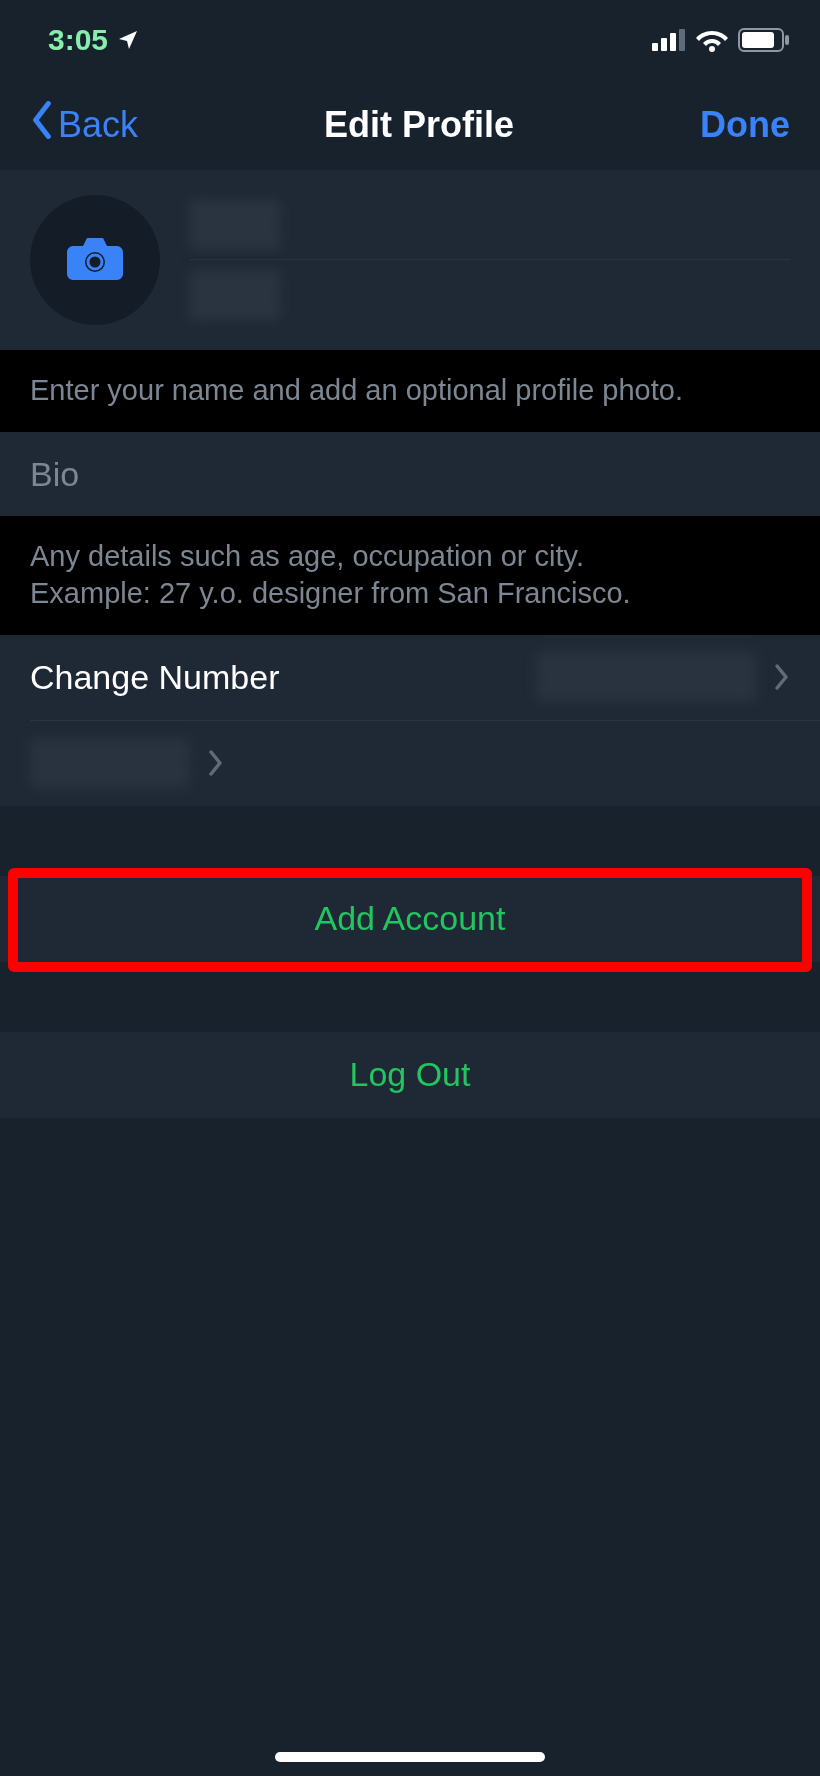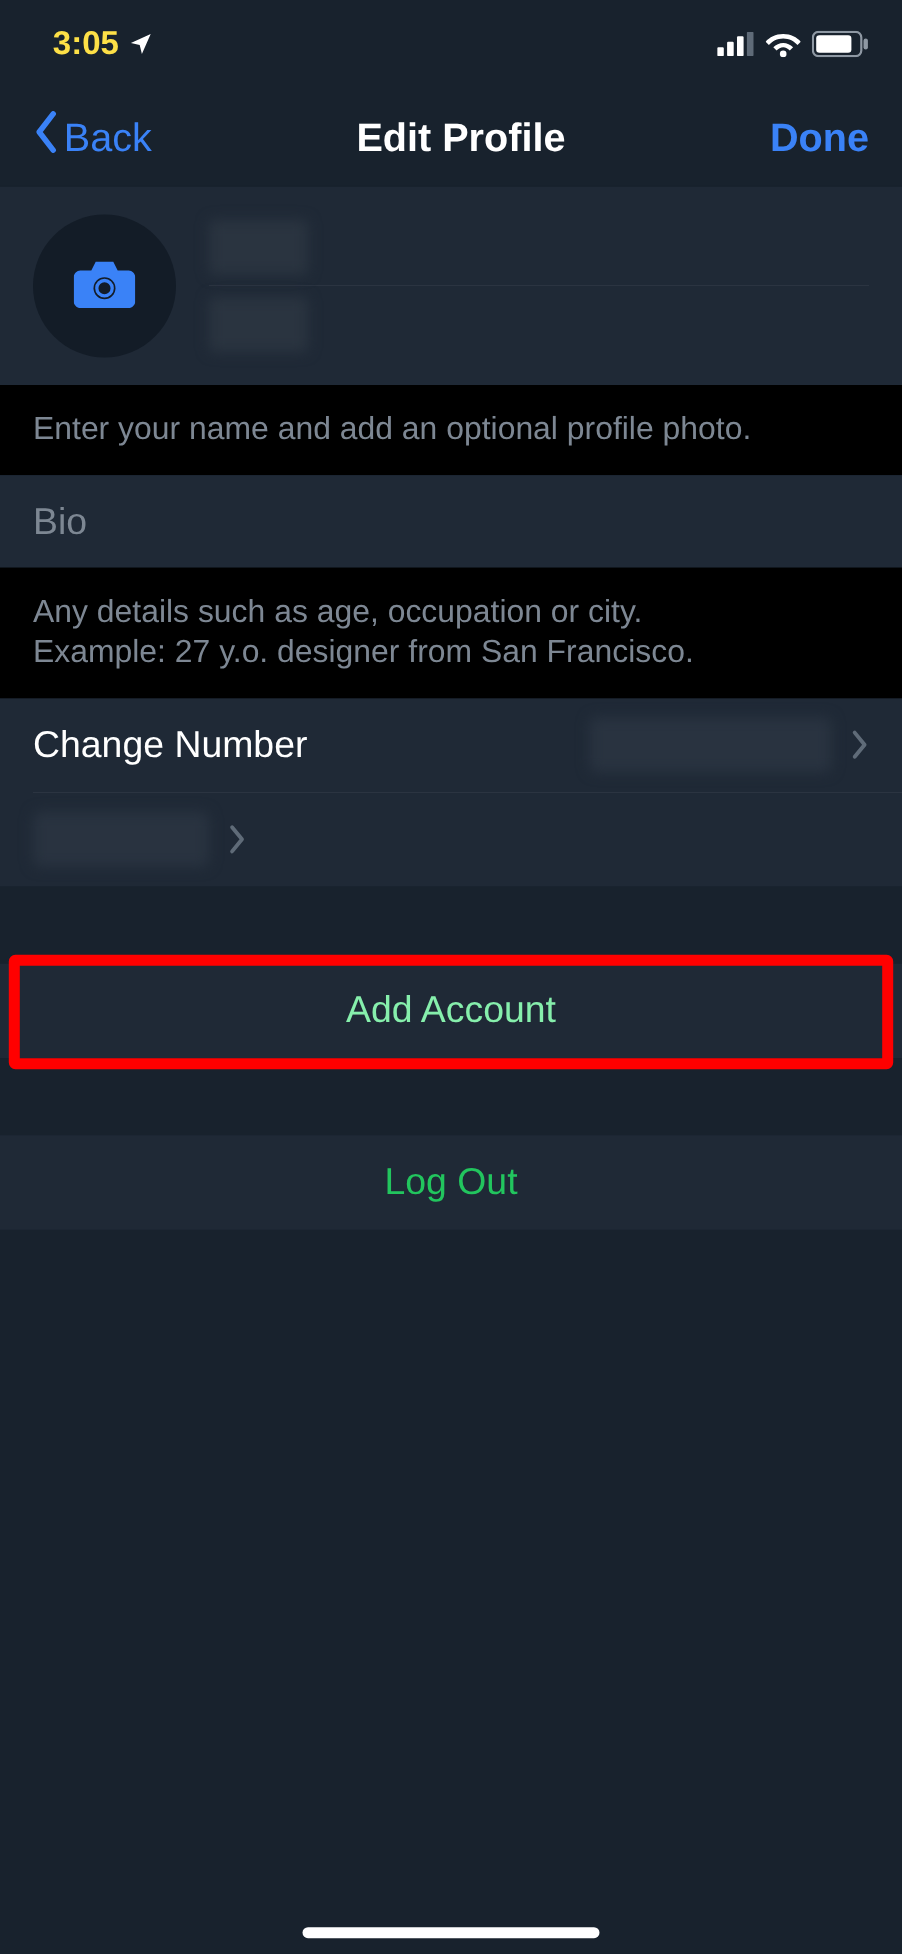--- a/index.html
+++ b/index.html
@@ -1,20 +1,20 @@
 <!DOCTYPE html>
 <html><head>
 <meta charset="utf-8">
 <style>
   * { margin: 0; padding: 0; box-sizing: border-box; -webkit-font-smoothing: antialiased; }
   html, body { width: 820px; height: 1776px; background: #18222d; font-family: -apple-system, "Helvetica Neue", Arial, sans-serif; color: #fff; overflow: hidden; position: relative; }
   
   .status-bar { height: 80px; display: flex; align-items: center; justify-content: space-between; padding: 0 30px 0 48px; }
   .status-left { display: flex; align-items: center; gap: 8px; }
-  .status-time { font-size: 30px; font-weight: 600; color: #fde047; }
+  .status-time { font-size: 30px; font-weight: 600; color: #86efac; }
   .status-right { display: flex; align-items: center; gap: 10px; }
   .status-icon { display: inline-flex; }
   
   .nav-bar { height: 90px; display: flex; align-items: center; justify-content: space-between; padding: 0 30px; border-bottom: 1px solid #18222d; }
   .nav-back { display: flex; align-items: center; color:#3a82f7; font-size:36px; gap:4px; }
   .nav-back svg { width: 24px; height: 38px; }
   .nav-title { font-size: 36px; font-weight: 600; color: #fff; }
   .nav-done { color:#3a82f7; font-size:36px; font-weight:600; }
   
   .section { background:#1f2936; }
@@ -31,21 +31,21 @@
   .list-row { display:flex; align-items:center; justify-content:space-between; height:85px; padding:0 30px 0 30px; position:relative;gap:12px; }
   .list-label { font-size:34px; color:#fff; }
   .list-right { display:flex; align-items:center; gap:18px; }
   .blur-value { width:220px; height:50px; background:#293340; filter: blur(6px); border-radius:6px; }
   .blur-value.sm { width:160px; }
   .chevron { color:#5f6b78; }
   .chevron svg { width:16px; height:28px; display:block; }
   .list-sep { height:1px; background:#2b3441; margin-left:30px; }
   .gap { height:70px; background:#18222d; }
   .button-row { height:86px; display:flex; align-items:center; justify-content:center; font-size:34px; }
-  .btn-blue { color:#86efac; }
+  .btn-blue { color:#22c55e; }
   .btn-red { color:#22c55e; }
   .highlight-box { position:absolute; border:10px solid #ff0000; border-radius:6px; pointer-events:none; }
   
   .home-indicator { position:absolute; bottom:14px; left:50%; transform:translateX(-50%); width:270px; height:10px; border-radius:5px; background:#fff; }
 </style>
 </head>
 <body>
 
 <div class="status-bar">
   <div class="status-left">

